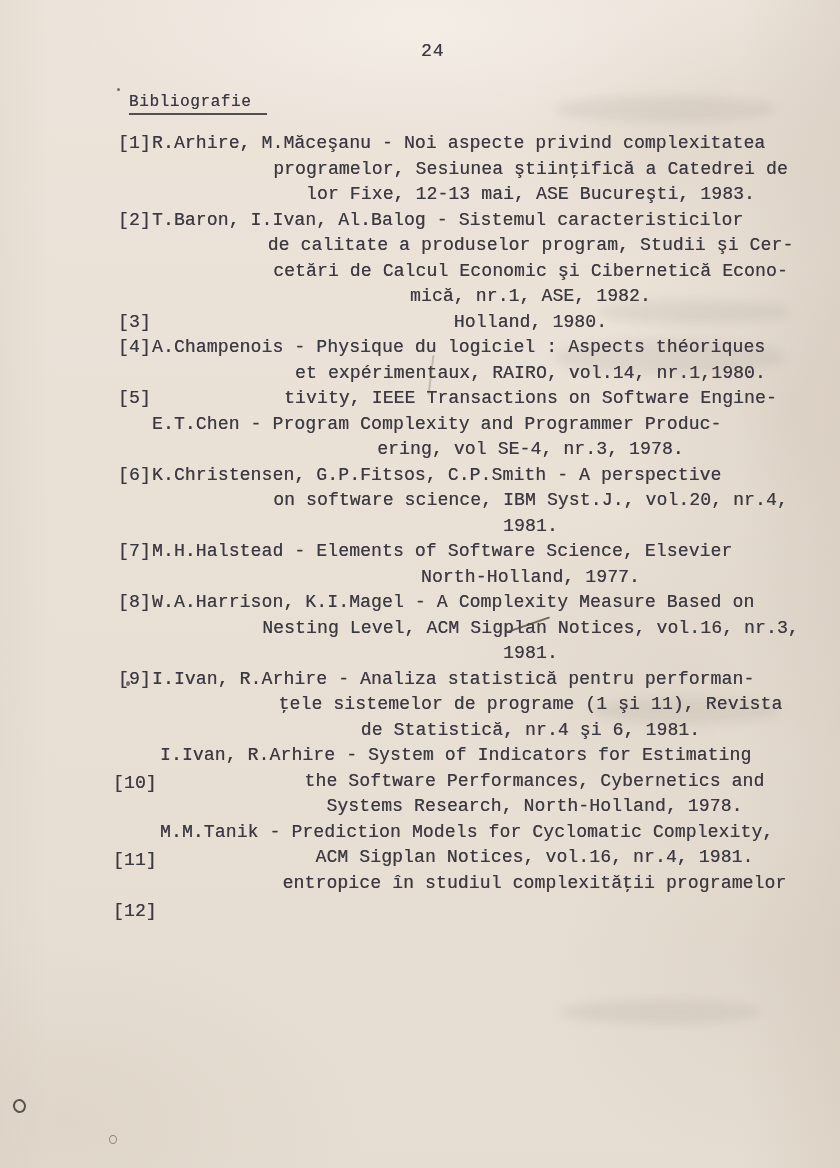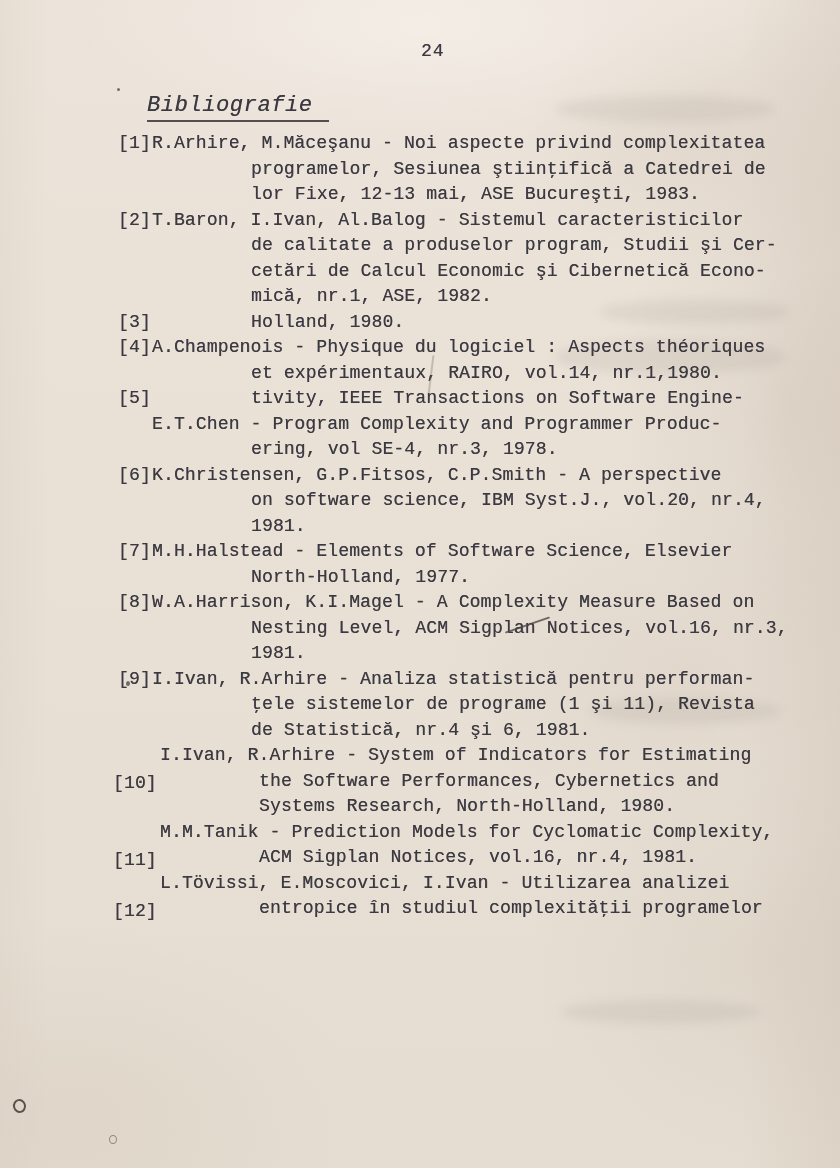--- a/index.html
+++ b/index.html
@@ -22,36 +22,35 @@
       linear-gradient(90deg, rgba(214,204,190,0.25) 0%, transparent 6%, transparent 88%, rgba(196,184,166,0.28) 100%),
       linear-gradient(180deg, #ece3da 0%, #e9e0d6 40%, #e6ddd2 100%);
     overflow:hidden;
   }
   .ink { text-shadow:0.3px 0.3px 0.6px rgba(52,48,54,0.65); }
   .pagenum {
     position:absolute; left:421px; top:41px;
     font-size:18px; letter-spacing:1px;
   }
   .heading {
-    position:absolute; left:147px; top:93px;
-    font-size:22px; letter-spacing:0.6px;
+    position:absolute; left:129px; top:93px;
+    font-size:16px; letter-spacing:0.6px;
     border-bottom:2px solid rgba(56,52,56,0.85);
     padding:0 16px 2px 0;
-    font-style:italic;
   }
   .reflist {
     position:absolute; left:152px; top:131px; right:30px;
     font-size:18px; line-height:25.5px; letter-spacing:0.15px;
     white-space:nowrap;
   }
   .ref { position:relative; }
   .ref .num { position:absolute; left:-34px; top:0; }
   .ref.wide { padding-left:8px; }
   .ref.wide .num { left:-39px;margin-top:28px; }
-  .line.cont { padding-left:99px; }
+  .line.cont { padding-left:99px;text-align:center; }
   
   .stain {
     position:absolute; background:rgba(126,120,112,0.11);
     border-radius:50%; filter:blur(5px);
   }
   .pen-slash {
     position:absolute; left:504px; top:624px; width:47px; height:2px;
     background:#4e4a46; border-radius:2px; opacity:0.8;
     transform:rotate(-19deg);
   }
@@ -151,32 +150,31 @@
       <span class="num">[9]</span>
       <div class="line first">I.Ivan, R.Arhire - Analiza statistică pentru performan-</div>
       <div class="line cont">ţele sistemelor de programe (1 şi 11), Revista</div>
       <div class="line cont">de Statistică, nr.4 şi 6, 1981.</div>
     </div>
 
     <div class="ref wide">
       <span class="num">[10]</span>
       <div class="line first">I.Ivan, R.Arhire - System of Indicators for Estimating</div>
       <div class="line cont">the Software Performances, Cybernetics and</div>
-      <div class="line cont">Systems Research, North-Holland, 1980.</div>
+      <div class="line cont">Systems Research, North-Holland, 1978.</div>
     </div>
 
     <div class="ref wide">
       <span class="num">[11]</span>
       <div class="line first">M.M.Tanik - Prediction Models for Cyclomatic Complexity,</div>
       <div class="line cont">ACM Sigplan Notices, vol.16, nr.4, 1981.</div>
     </div>
 
     <div class="ref wide">
       <span class="num">[12]</span>
-      <div class="line first">L.Tövissi, E.Moscovici, I.Ivan - Utilizarea analizei</div>
       <div class="line cont">entropice în studiul complexităţii programelor</div>
     </div>
 
   </div>
 
   <div class="scratch"></div>
   <div class="pen-slash"></div>
   <div class="speck-dot"></div>
   <div class="ring1"></div>
   <div class="ring2"></div>

